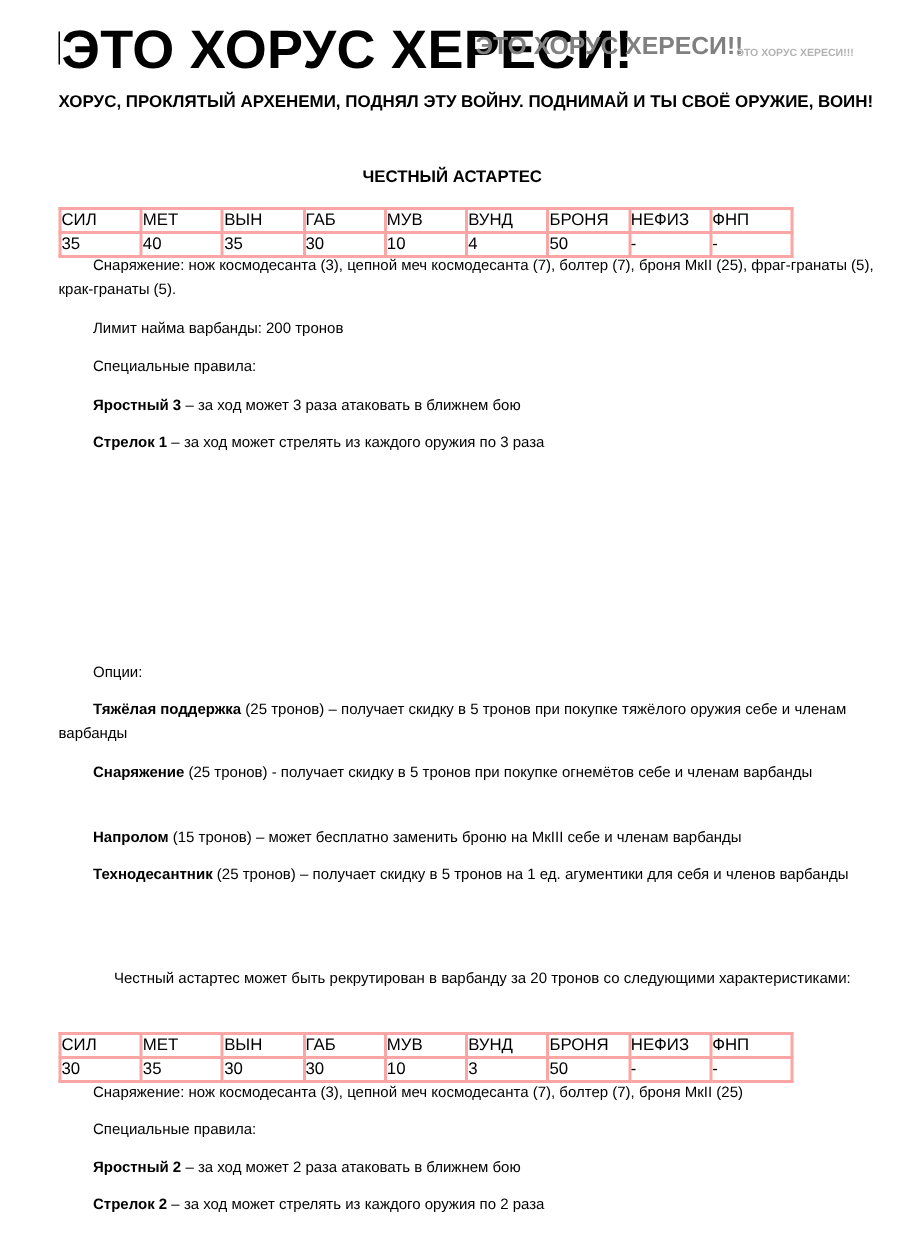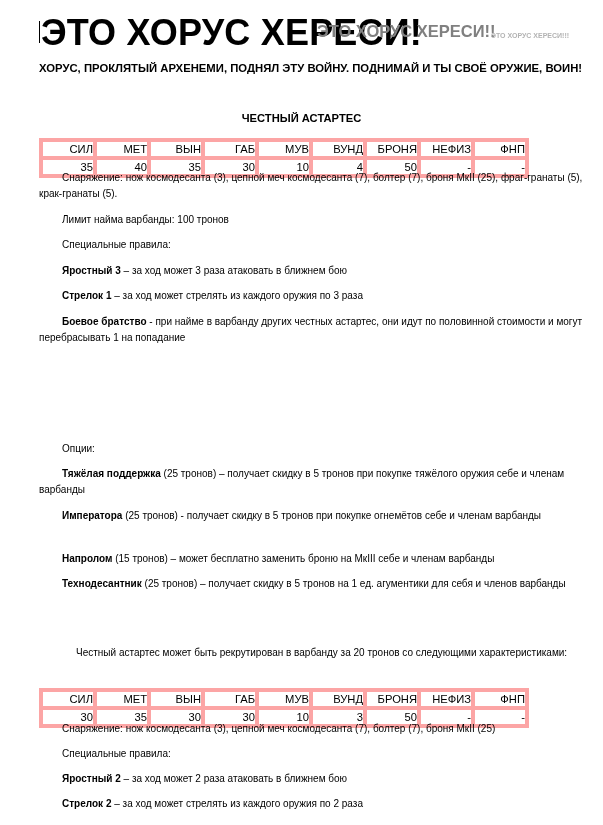--- a/index.html
+++ b/index.html
@@ -18,21 +18,21 @@
     .section-title { left: 0; width: 603px; top: 112px; text-align: center; font-weight: bold; font-size: 11.2px; }
     .p { left: 39px; width: 545px; white-space: normal; line-height: 16px; font-size: 10px; }
     .p .ind { display: inline-block; width: 23px; }
     .p .ind2 { display: inline-block; width: 37px; }
     .p b { font-weight: bold; }
     table.stats {
       position: absolute; left: 39px; border-collapse: collapse; width: 490px;
       font-size: 11.2px; table-layout: fixed;
     }
     table.stats td {
-      border: 4px solid #fca5a5; text-align: right; height: 14px; line-height: 14px; padding: 0;
+      border: 2px solid #fca5a5; text-align: left; height: 14px; line-height: 14px; padding: 0;
     }
   </style>
 </head>
 <body>
 
 <div class="page">
   <div class="cursor"></div>
   <div class="abs h-big">ЭТО ХОРУС ХЕРЕСИ!</div>
   <div class="abs h-mid">ЭТО ХОРУС ХЕРЕСИ!!</div>
   <div class="abs h-small">ЭТО ХОРУС ХЕРЕСИ!!!</div>
@@ -62,37 +62,36 @@
       <td>4</td>
       <td>50</td>
       <td>-</td>
       <td>-</td>
     </tr>
   </tbody>
     </table>
 
   <div class="abs p" style="top:170px;"><span class="ind"></span><span>Снаряжение: нож космодесанта (3), цепной меч космодесанта (7), болтер (7), броня МкII (25), фраг-гранаты (5), крак-гранаты (5).</span></div>
 
-  <div class="abs p" style="top:212px;"><span class="ind"></span><span>Лимит найма варбанды: 100 тронов</span></div>
+  <div class="abs p" style="top:212px;"><span class="ind"></span><span>Лимит найма варбанды: 200 тронов</span></div>
 
   <div class="abs p" style="top:237px;"><span class="ind"></span><span>Специальные правила:</span></div>
 
   <div class="abs p" style="top:263px;"><span class="ind"></span><b>Яростный 3</b><span> – за ход может 3 раза атаковать в ближнем бою</span></div>
 
   <div class="abs p" style="top:288px;"><span class="ind"></span><b>Стрелок 1</b><span> – за ход может стрелять из каждого оружия по 3 раза</span></div>
 
-  <div class="abs p" style="top:314px;"><span class="ind"></span><b>Боевое братство</b><span> - при найме в варбанду других честных астартес, они идут по половинной стоимости и могут перебрасывать 1 на попадание</span></div>
 
 
 
   <div class="abs p" style="top:441px;"><span class="ind"></span><span>Опции:</span></div>
 
   <div class="abs p" style="top:466px;"><span class="ind"></span><b>Тяжёлая поддержка</b><span> (25 тронов) – получает скидку в 5 тронов при покупке тяжёлого оружия себе и членам варбанды</span></div>
 
-  <div class="abs p" style="top:508px;"><span class="ind"></span><b>Императора</b><span> (25 тронов) - получает скидку в 5 тронов при покупке огнемётов себе и членам варбанды</span></div>
+  <div class="abs p" style="top:508px;"><span class="ind"></span><b>Снаряжение</b><span> (25 тронов) - получает скидку в 5 тронов при покупке огнемётов себе и членам варбанды</span></div>
 
   <div class="abs p" style="top:551px;"><span class="ind"></span><b>Напролом</b><span> (15 тронов) – может бесплатно заменить броню на МкIII себе и членам варбанды</span></div>
 
   <div class="abs p" style="top:576px;"><span class="ind"></span><b>Технодесантник</b><span> (25 тронов) – получает скидку в 5 тронов на 1 ед. агументики для себя и членов варбанды</span></div>
 
   <div class="abs p" style="top:645px;"><span class="ind2"></span><span>Честный астартес может быть рекрутирован в варбанду за 20 тронов со следующими характеристиками:</span></div>
 
   <table class="stats" style="top:688px;">
     <tbody>
         <tr>

